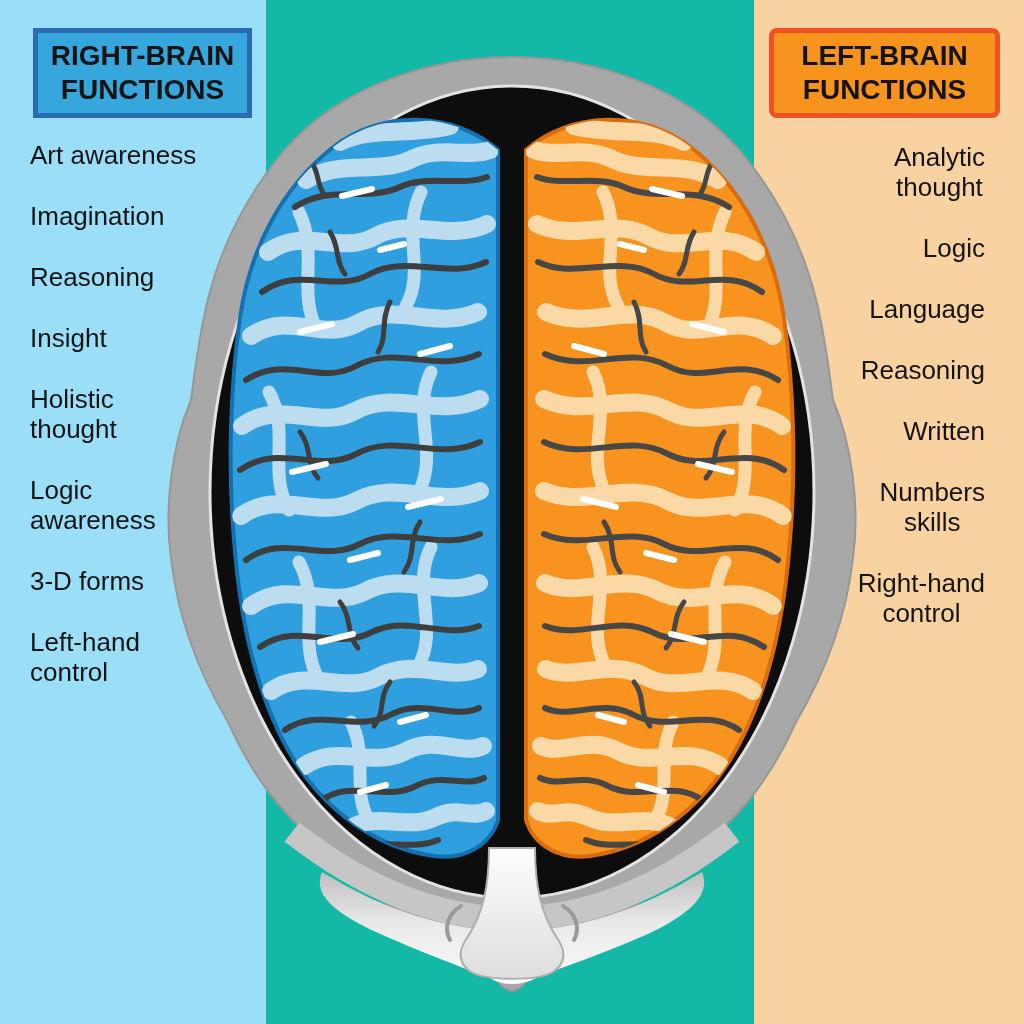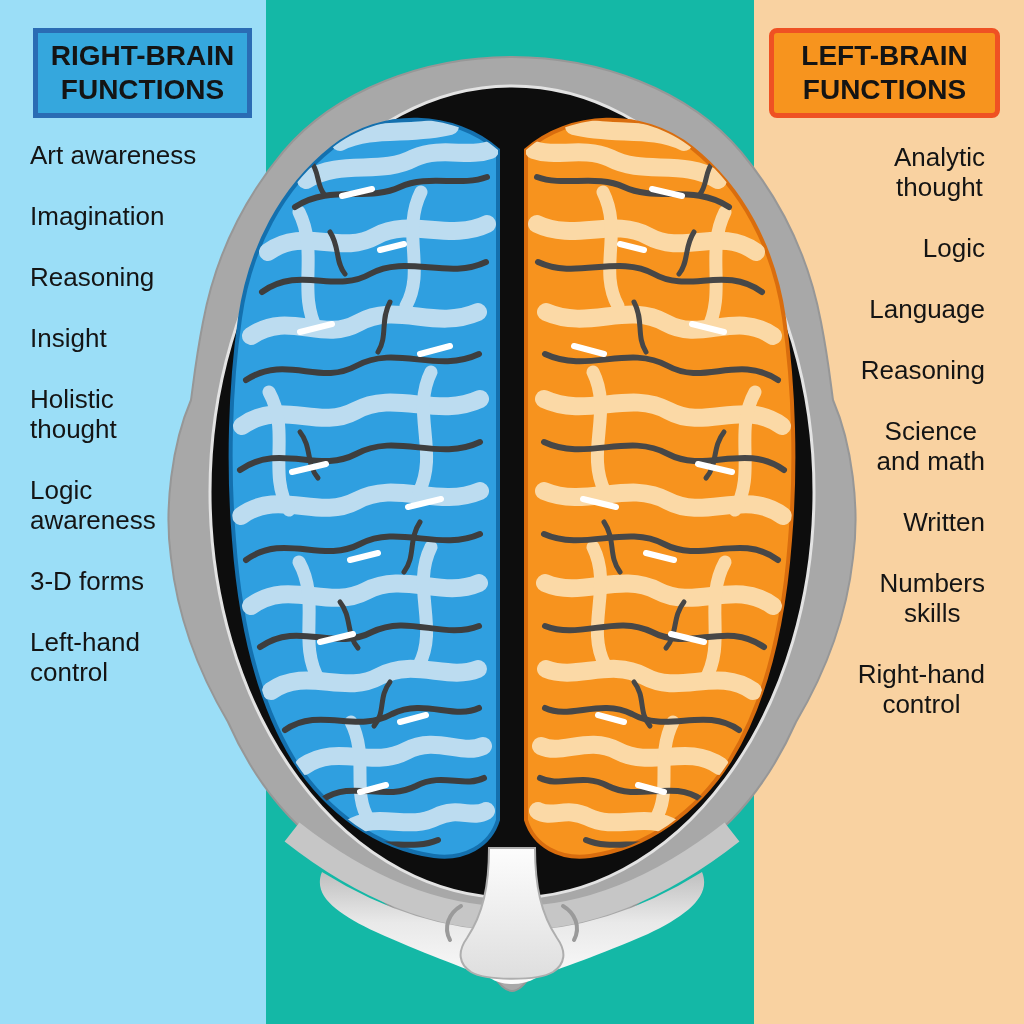--- a/index.html
+++ b/index.html
@@ -178,18 +178,17 @@
   <div class="hdr hdr-left">RIGHT-BRAIN
 FUNCTIONS</div>
   <div class="hdr hdr-right">LEFT-BRAIN
 FUNCTIONS</div>
 
   <div class="fn-list fn-list-left"><div class="fn-item">Art awareness</div><div class="fn-item">Imagination</div><div class="fn-item">Reasoning</div><div class="fn-item">Insight</div><div class="fn-item">Holistic
 thought</div><div class="fn-item">Logic
 awareness</div><div class="fn-item">3-D forms</div><div class="fn-item">Left-hand
 control</div></div>
   <div class="fn-list fn-list-right"><div class="fn-item">Analytic
-thought</div><div class="fn-item">Logic</div><div class="fn-item">Language</div><div class="fn-item">Reasoning</div><div class="fn-item">Science
-and math</div><div class="fn-item">Written</div><div class="fn-item">Numbers
+thought</div><div class="fn-item">Logic</div><div class="fn-item">Language</div><div class="fn-item">Reasoning</div><div class="fn-item">Written</div><div class="fn-item">Numbers
 skills</div><div class="fn-item">Right-hand
 control</div></div>
 
 </div>
 
 </body></html>

